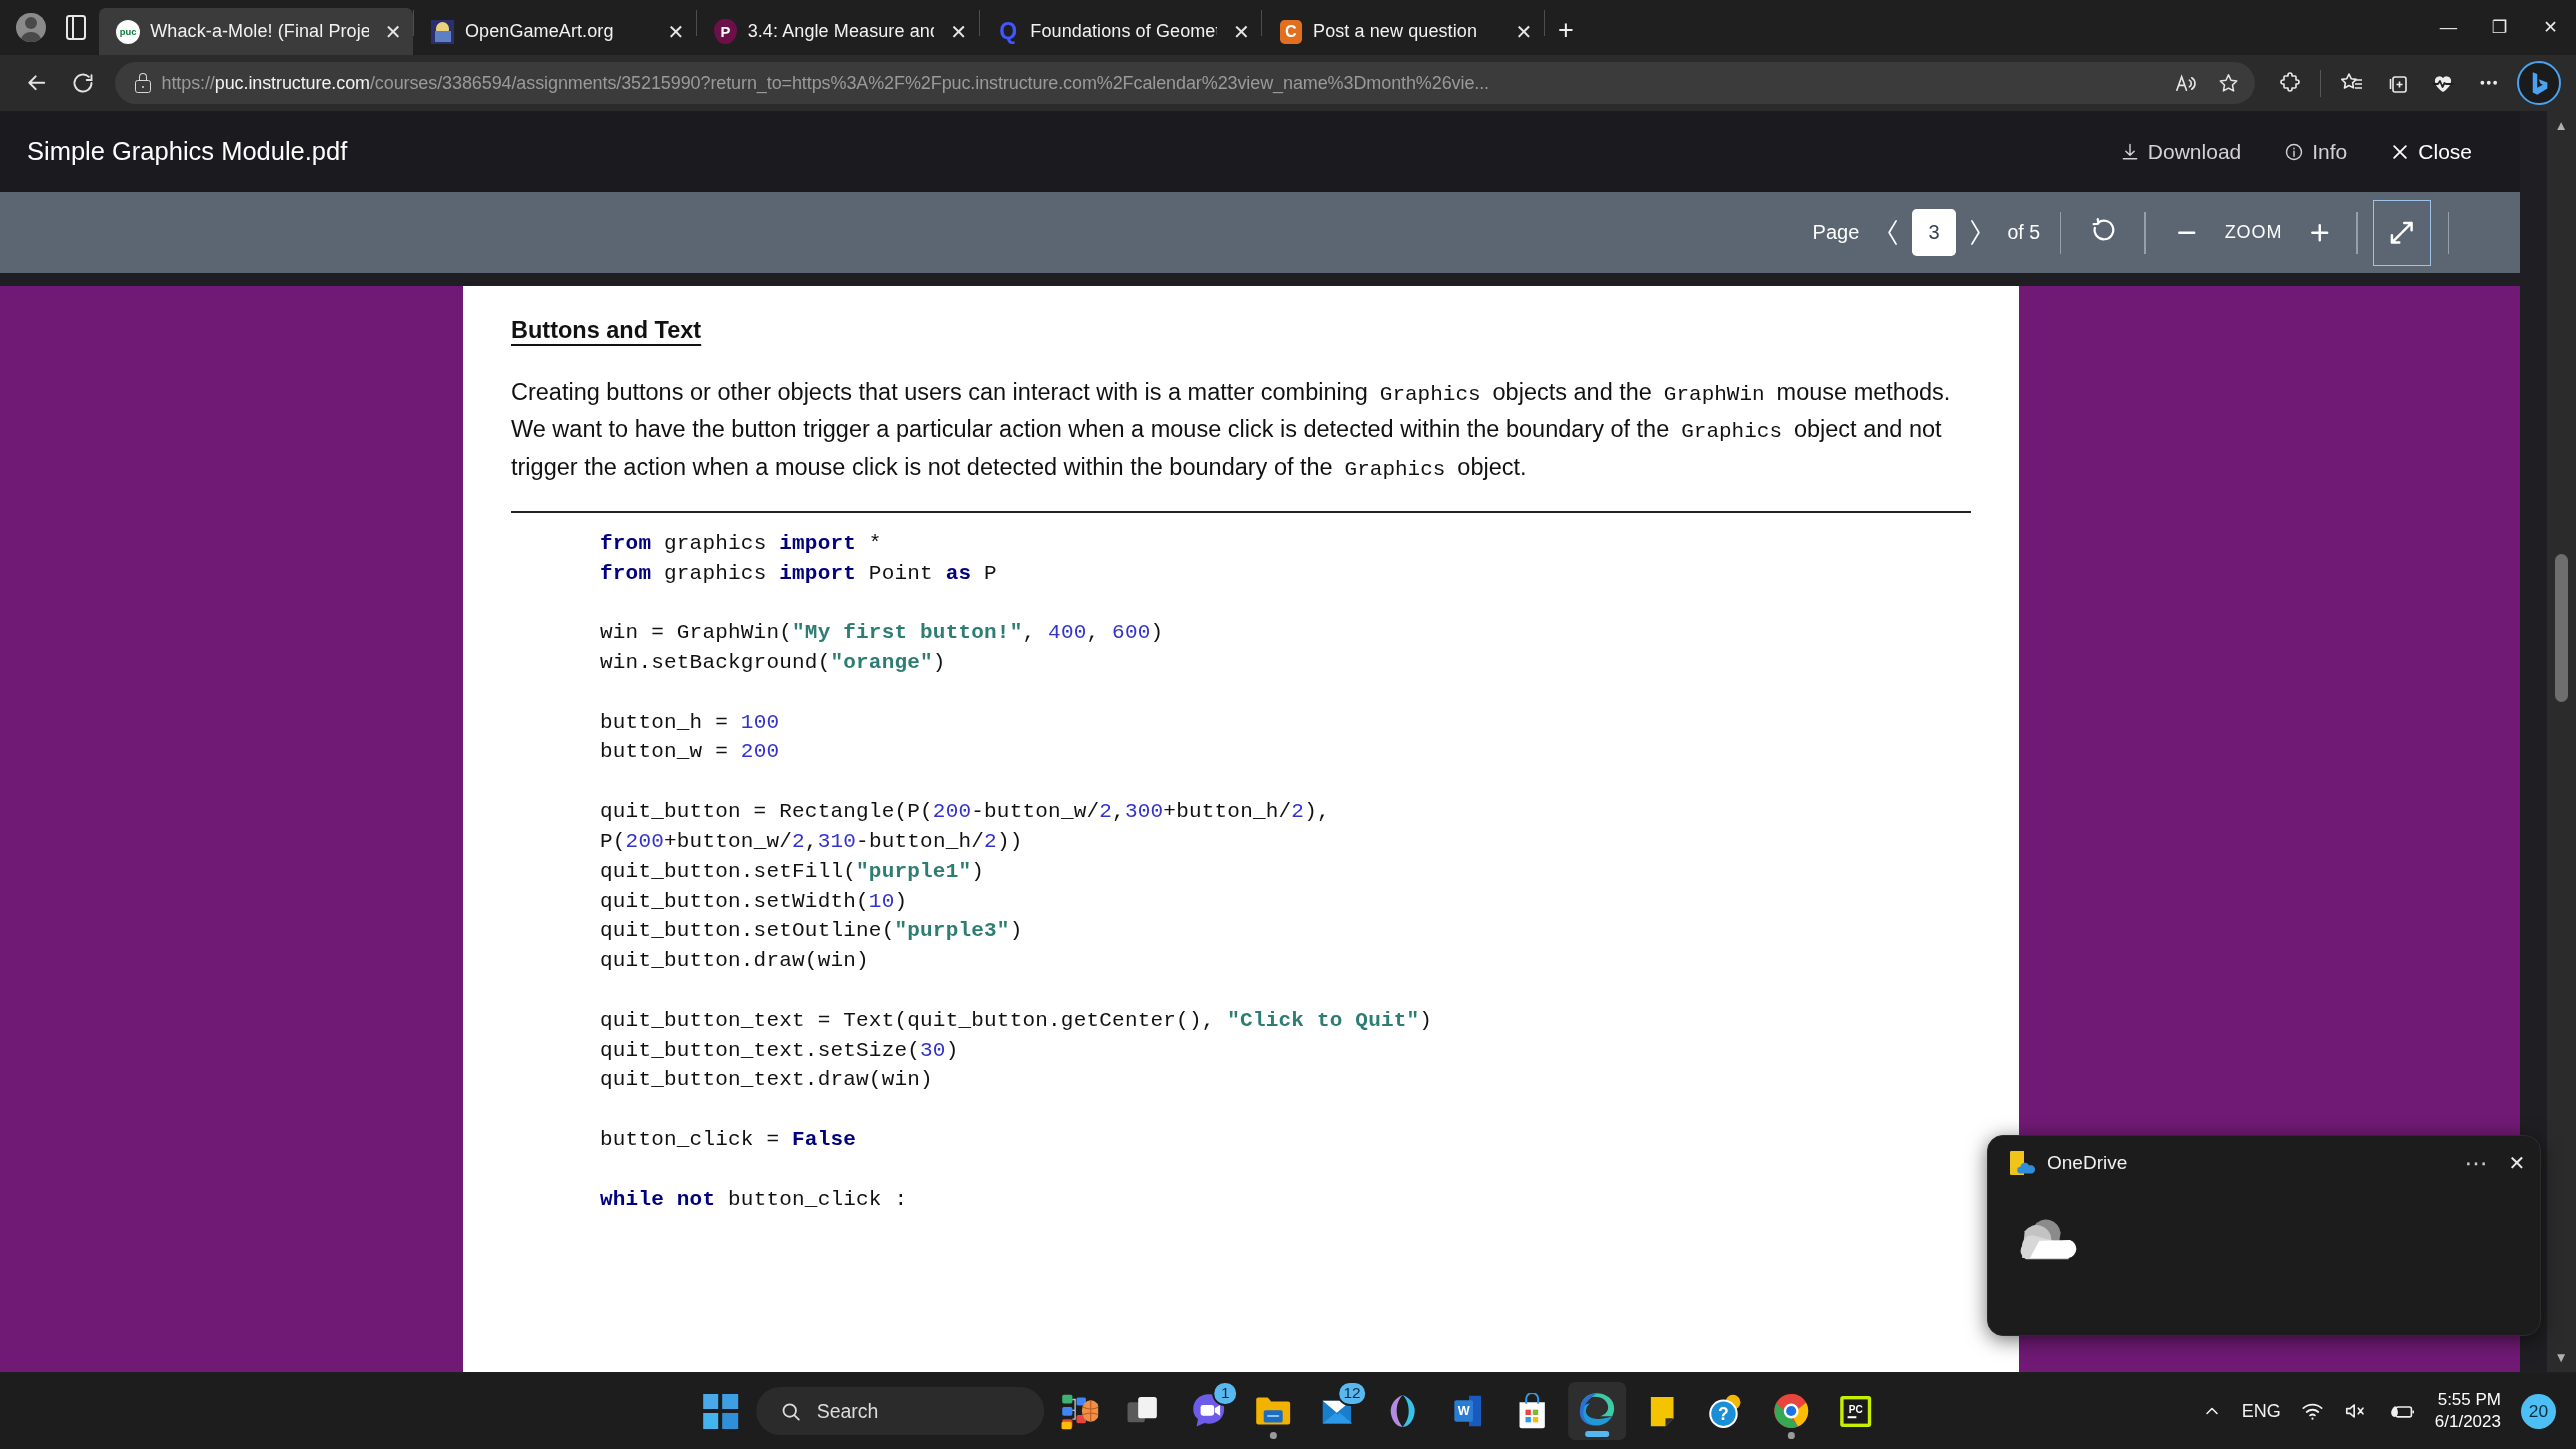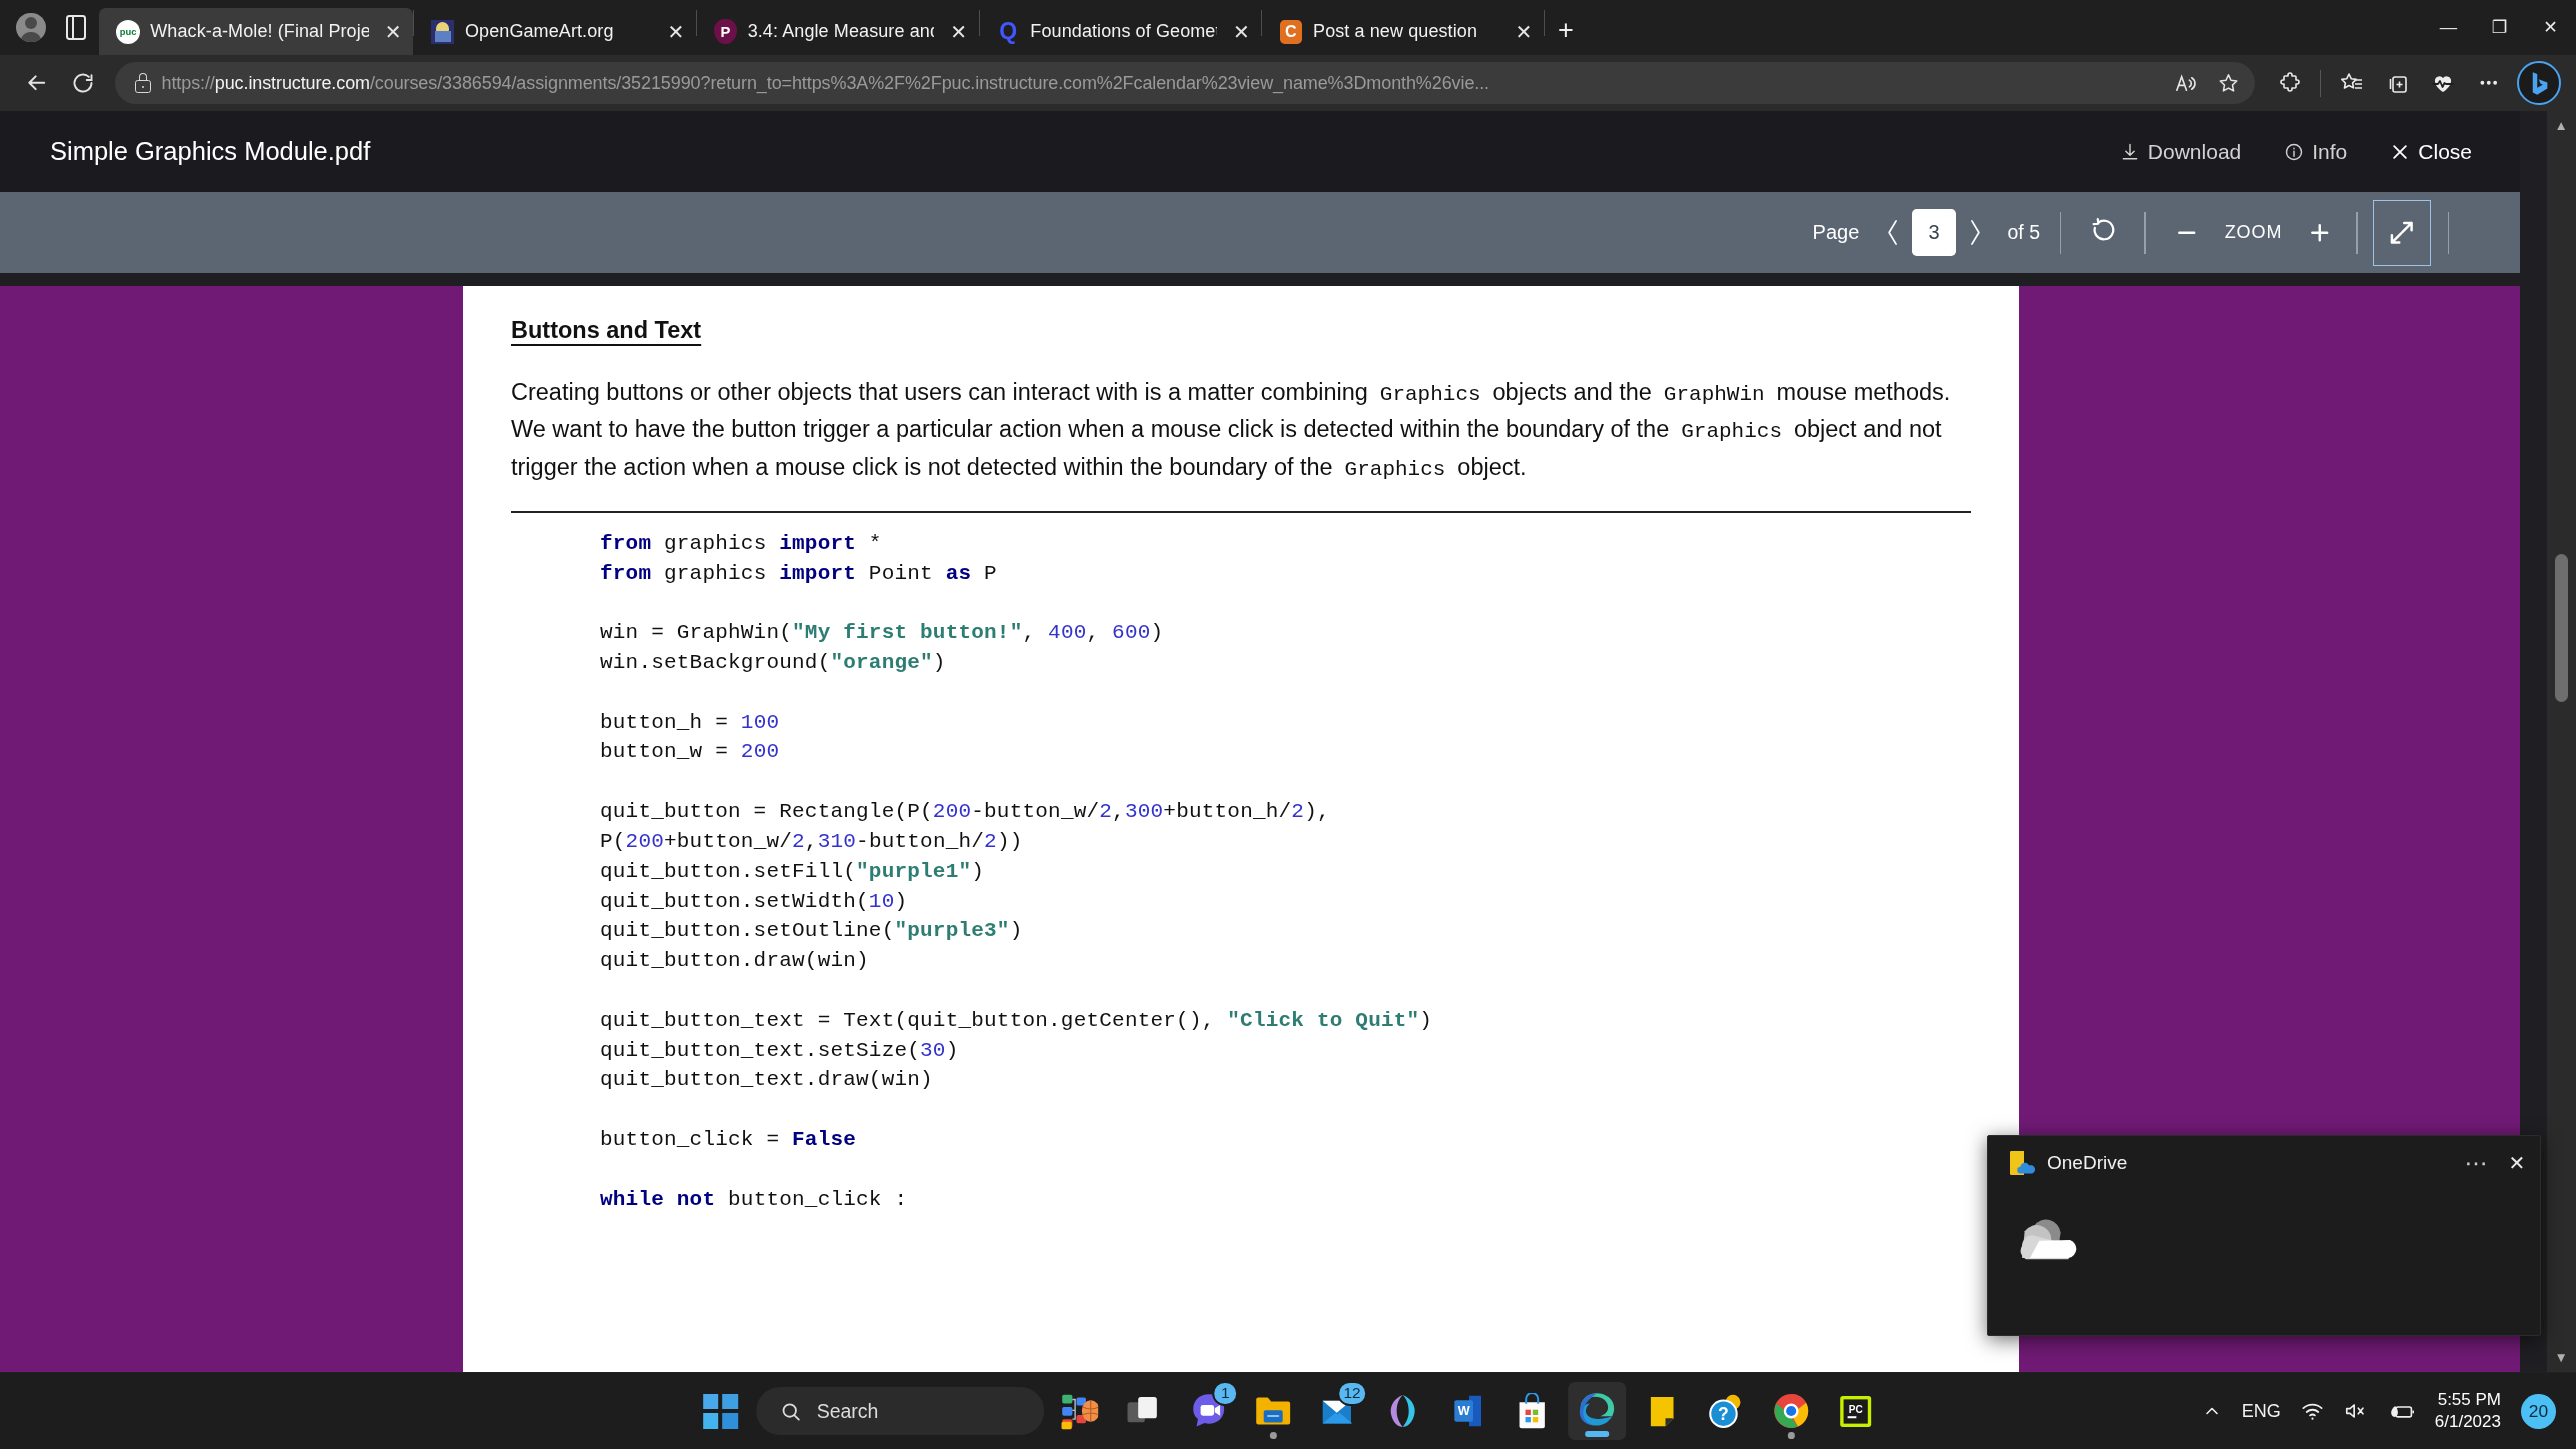--- a/index.html
+++ b/index.html
@@ -84,21 +84,21 @@
   .viewport { position:absolute; left:0; top:111px; width:2576px; height:1261px; background:#1b1b1f; overflow:hidden; }
 
   
   .bgpage { position:absolute; inset:0; background:#1f1f23; }
   .bgcrumb { position:absolute; left:47px; top:40px; color:#2e2e33; font-size:24px; white-space:nowrap; }
   .bgpuc { position:absolute; left:12px; top:20px; width:101px; height:101px; border-radius:50%; color:#26262b; font-size:42px; font-weight:bold; display:flex; align-items:center; justify-content:center;}
   .bgimm { position:absolute; right:201px; top:40px; color:#303036; font-size:24px; white-space:nowrap;}
 
   
   .pdfhead { position:absolute; left:0; top:0; width:2520px; height:81px; background:#1b1b1f; display:flex; align-items:center; }
-  .pdfname { margin-left:50px; color:#ffffff; font-size:25.5px; }
+  .pdfname { margin-left:27px; color:#ffffff; font-size:25.5px; }
   .pdfhead-right { margin-left:auto; display:flex; align-items:center; gap:43px; padding-right:48px; }
   .phbtn { display:flex; align-items:center; gap:8px; color:#d2d2d2; font-size:21px; }
 
   
   .pdfbar { position:absolute; left:0; top:81px; width:2520px; height:81px; background:#5b6672; display:flex; align-items:center; }
   .pdfbar-right { margin-left:auto; display:flex; align-items:center; height:81px; padding-right:56px; }
   .pgword { color:#fff; font-size:20px; margin-right:14.8px; }
   .chev { width:38px; height:43px; display:flex;align-items:center;justify-content:center;color:#fff;font-size:27px; font-weight:300;}
   .pgbox { width:44px; height:47px; background:#fff; border-radius:4.7px; display:flex; align-items:center; justify-content:center;
            color:#39424d; font-size:20px; }
@@ -132,21 +132,21 @@
 
   
   .pagescroll { position:absolute; right:0; top:111px; width:29.5px; height:1261px; background:#2b2b2b; }
   .pagescroll .au, .pagescroll .ad { position:absolute; left:0; width:29.5px; height:29.5px; display:flex;align-items:center;justify-content:center;color:#b0b0b0;font-size:13.4px;}
   .pagescroll .au { top:0; } .pagescroll .ad { bottom:0; }
   .pagescroll .th { position:absolute; left:8px; width:13.4px; top:443px; height:148px; background:#6e6e6e; border-radius:6.7px; }
 
   
   .toast {
     position:absolute; right:35px; top:1135px; width:554px; height:201px;
-    background:#1c1c1c; border-radius:2px; box-shadow:0 4px 20px rgba(0,0,0,.55);
+    background:#1c1c1c; border-radius:16px; box-shadow:0 4px 20px rgba(0,0,0,.55);
     border:0.7px solid #2c2c2c;
   }
   .toast-head { display:flex; align-items:center; height:54px; padding:0 14.8px 0 21.5px; gap:12px; }
   .od-ico { width:25.5px; height:24px; position:relative; flex:0 0 25.5px; }
   .od-ico .fold { position:absolute; left:0; top:0; width:14.8px; height:24px; background:#f0c419; border-radius:1.3px 0 0 1.3px; }
   .od-ico .cl { position:absolute; left:6.7px; top:8.7px; width:19px; height:14.8px; }
   .toast-title { color:#f0f0f0; font-size:19px; }
   .toast-actions { margin-left:auto; display:flex; align-items:center; gap:19px; }
   .toast-dots { color:#cfcfcf; font-size:23px; letter-spacing:2px; line-height:1; }
   .toast-x { color:#e9e9e9; font-size:20px; }

